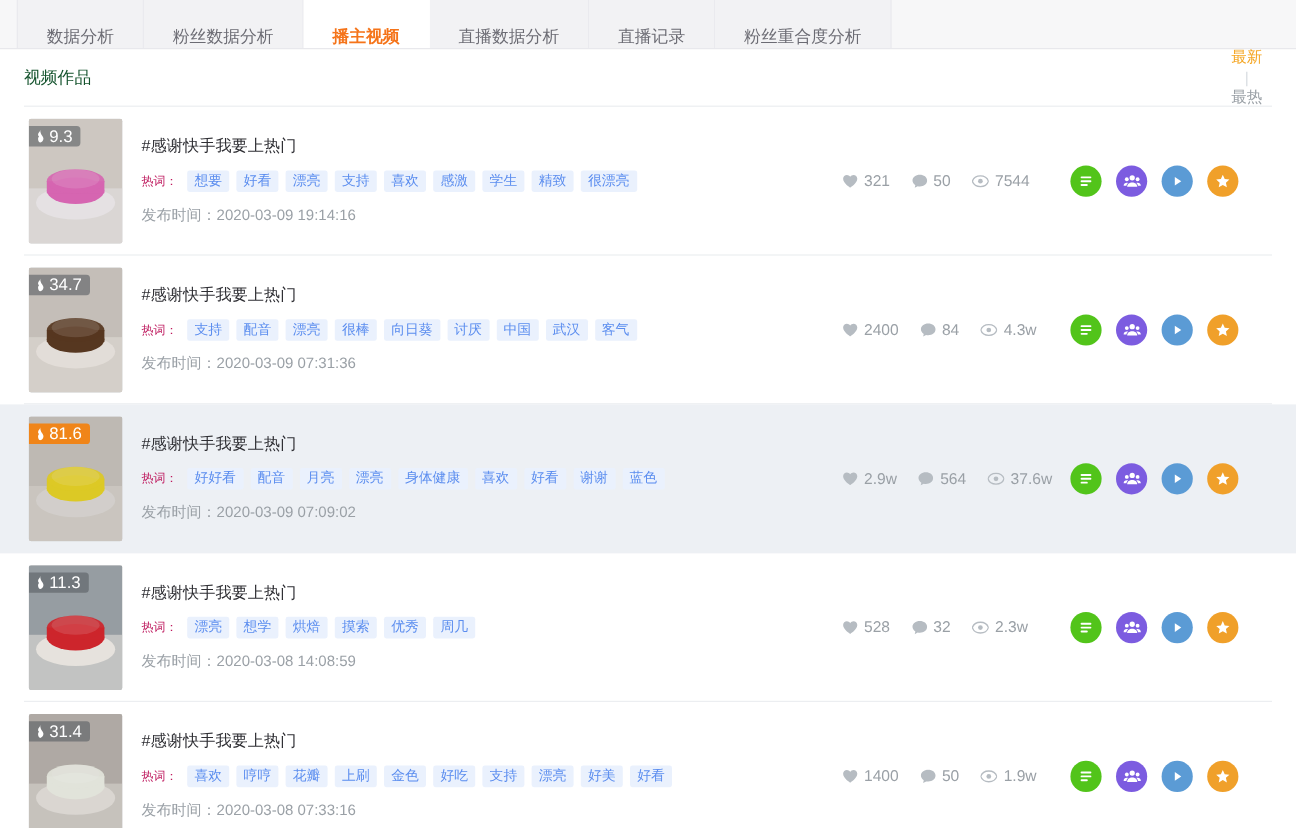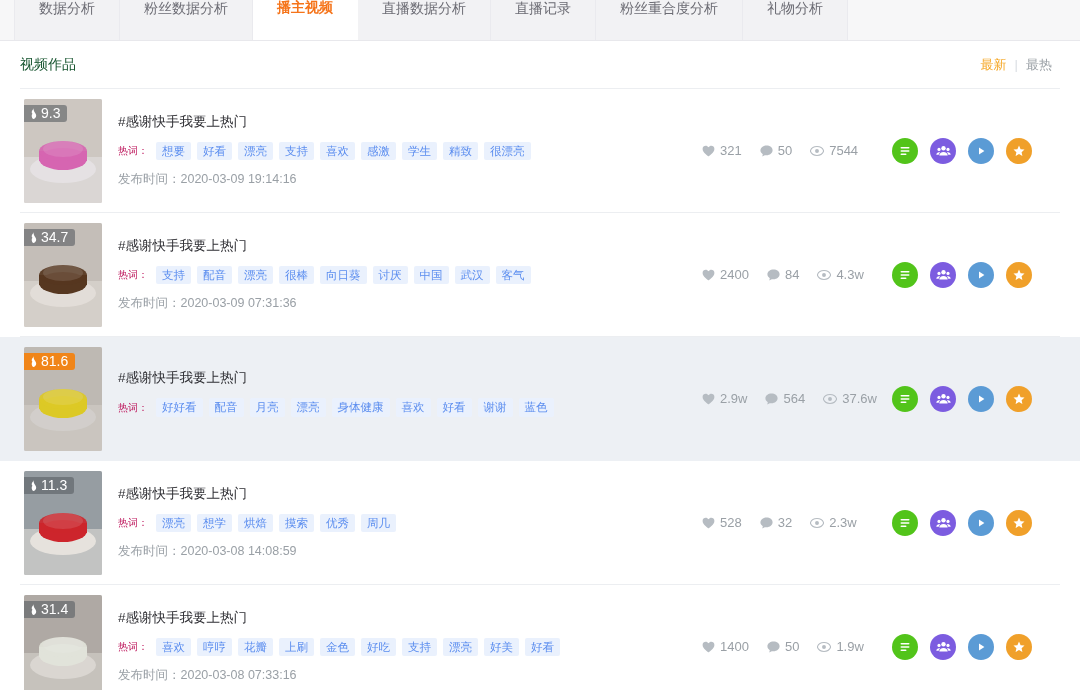--- a/index.html
+++ b/index.html
@@ -20,21 +20,21 @@
     border-bottom: 1px solid #e8e8ec;
     display: flex;
     align-items: flex-end;
     padding-left: 14px;
   }
   .tab {
     position: relative;
     height: 40px;
     padding: 0 24px;
     display: flex;
-    align-items: flex-start;
+    align-items: flex-end;
     justify-content: center;
     font-size: 14px;
     color: #6b6b73;
     background: #f2f2f4;
     border-right: 1px solid #eaeaee;
     white-space: nowrap;
     cursor: pointer;
   }
   .tab:first-child { border-left: 1px solid #eaeaee; }
   .tab.active {
@@ -58,21 +58,21 @@
   
   .content { padding: 0 20px; background: #fff; }
   .section-head {
     height: 48px;
     display: flex;
     align-items: center;
     justify-content: space-between;
     border-bottom: 1px solid #eceef1;
   }
   .section-title { font-size: 14px; color: #14532d; }
-  .sort-group { display: flex; align-items: center; font-size: 13px; }
+  .sort-group { display: flex; align-items: center; font-size: 13px; flex-direction: column; }
   .sort-item { color: #9aa0a6; cursor: pointer; padding: 0 8px; }
   .sort-item.active { color: #f5a623; }
   .sort-sep { color: #d9dde2; }
 
   
   .video-list { }
   .video-row {
     position: relative;
     display: flex;
     align-items: center;
@@ -192,24 +192,20 @@
     <div class="tab">
       <span>直播数据分析</span>
       <span class="new-badge">New</span>
     </div>
     <div class="tab">
       <span>直播记录</span>
       <span class="new-badge">New</span>
     </div>
     <div class="tab">
       <span>粉丝重合度分析</span>
-      <span class="new-badge">New</span>
-    </div>
-    <div class="tab">
-      <span>礼物分析</span>
       <span class="new-badge">New</span>
     </div>
   </div>
 
 <div class="content">
   <div class="section-head">
     <div class="section-title">视频作品</div>
     <div class="sort-group">
       <span class="sort-item active">最新</span>
       <span class="sort-sep">|</span>
@@ -415,20 +411,21 @@
             <span class="tag">好好看</span>
             <span class="tag">配音</span>
             <span class="tag">月亮</span>
             <span class="tag">漂亮</span>
             <span class="tag">身体健康</span>
             <span class="tag">喜欢</span>
             <span class="tag">好看</span>
             <span class="tag">谢谢</span>
             <span class="tag">蓝色</span>
           </div>
+          <div class="time-line"><span>发布时间：</span><span>2020-03-09 07:09:02</span></div>
         </div>
         <div class="stats">
           <span class="stat">
             <svg width="13" height="12" viewBox="0 0 14 13">
               <path d="M7 12.2S0.6 8.3 0.6 4.2C0.6 2.1 2.2 0.8 4 0.8c1.2 0 2.3 0.7 3 1.7 0.7-1 1.8-1.7 3-1.7 1.8 0 3.4 1.3 3.4 3.4 0 4.1-6.4 8-6.4 8z" fill="#b6bcc2"></path>
             </svg>
             <span>2.9w</span>
           </span>
           <span class="stat">
             <svg width="13" height="12" viewBox="0 0 14 13">

